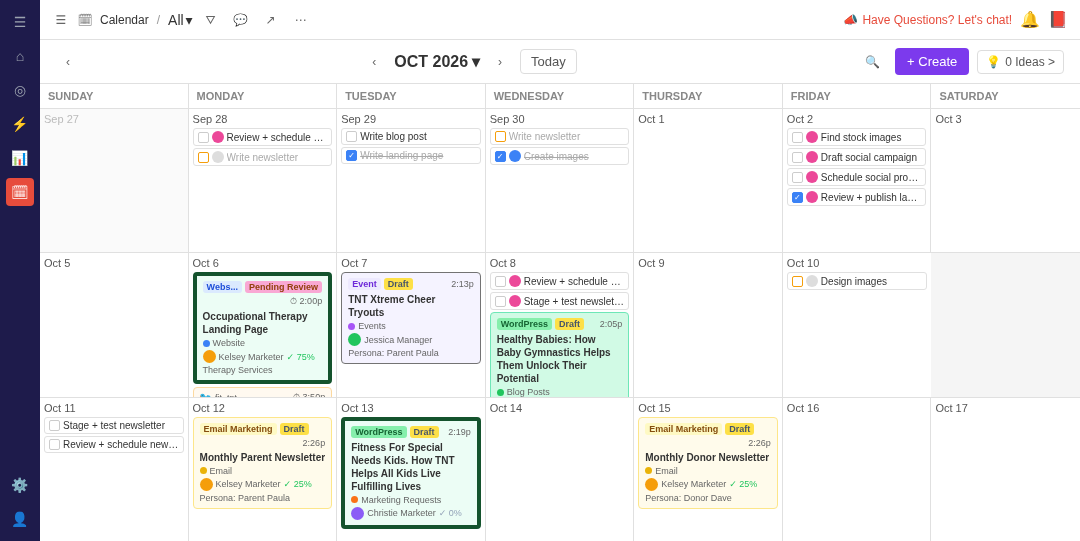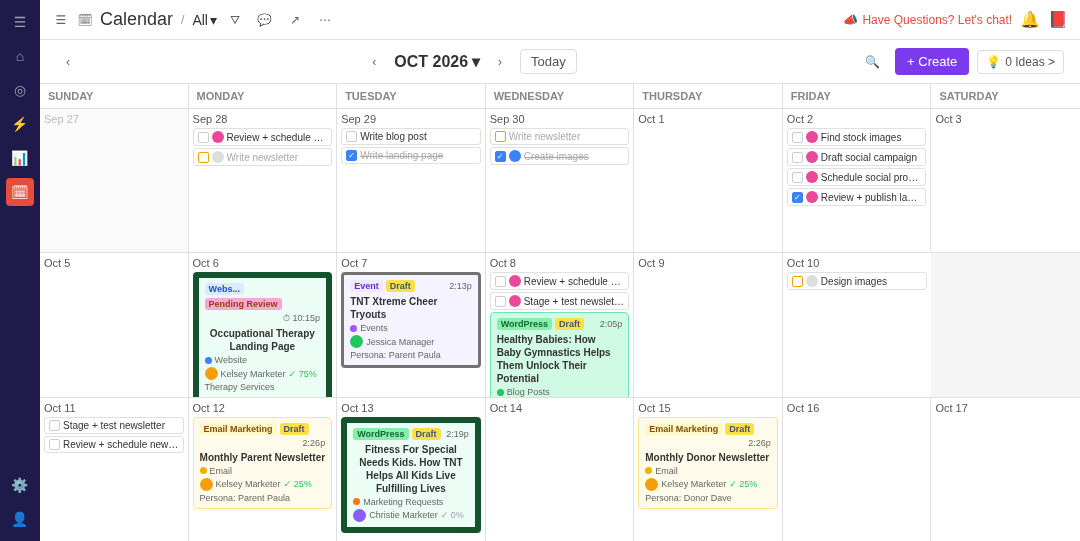--- a/index.html
+++ b/index.html
@@ -5,21 +5,21 @@
     * { box-sizing: border-box; margin: 0; padding: 0; }
     body { font-family: -apple-system, BlinkMacSystemFont, 'Segoe UI', sans-serif; font-size: 12px; background: #f5f5f5; color: #333; height: 541px; overflow: hidden; }
 
     
     .top-nav {
       display: flex; align-items: center; height: 40px; background: #fff;
       border-bottom: 1px solid #e0e0e0; padding: 0 12px; gap: 8px;
     }
     .nav-left { display: flex; align-items: center; gap: 6px; flex: 1; }
     .nav-icon { width: 18px; height: 18px; display: flex; align-items: center; justify-content: center; cursor: pointer; color: #666; }
-    .nav-title { font-size: 18px; font-weight: 500; color: #333; }
+    .nav-title { font-size: 12px; font-weight: 500; color: #333; }
     .nav-sep { color: #999; margin: 0 2px; }
     .nav-all { font-size: 14px; color: #333; cursor: pointer; display: flex; align-items: flex-end; gap: 2px; }
     .nav-actions { display: flex; align-items: center; gap: 8px; }
     .nav-action-icon { width: 24px; height: 24px; display: flex; align-items: center; justify-content: center; cursor: pointer; color: #666; border-radius: 4px; }
     .have-questions { font-size: 12px; color: #e74c3c; display: flex; align-items: center; gap: 4px; }
     .bell-icon { font-size: 16px; color: #666; cursor: pointer; }
     .grid-icon { font-size: 16px; color: #e74c3c; cursor: pointer; }
 
     
     .sub-nav {
@@ -68,22 +68,22 @@
     .task-check.yellow { border-color: #f59e0b; }
     .task-avatar { width: 12px; height: 12px; border-radius: 50%; background: #ddd; flex-shrink: 0; font-size: 7px; display: flex; align-items: center; justify-content: center; }
     .task-text { flex: 1; overflow: hidden; text-overflow: ellipsis; white-space: nowrap; color: #333; }
     .task-text.strikethrough { text-decoration: line-through; color: #aaa; }
     .task-text.dimmed { color: #aaa; }
 
     
     .featured-card {
       border-radius: 4px; padding: 5px 6px; margin-bottom: 3px; font-size: 10px; cursor: pointer; overflow: hidden;
     }
-    .featured-card.green { background: #ecfdf5; border: 6px solid #14532d; text-align: center; }
-    .featured-card.purple { background: #f5f3ff; border: 3px solid #737373; }
+    .featured-card.green { background: #ecfdf5; border: 4px solid #14532d; }
+    .featured-card.purple { background: #f5f3ff; border: 1px solid #737373; }
     .featured-card.yellow-card { background: #fffbeb; border: 1px solid #fde68a; }
     .featured-card.green-dark { background: #d1fae5; border: 1px solid #6ee7b7; }
 
     .card-header { display: flex; align-items: center; gap: 3px; margin-bottom: 3px; flex-wrap: wrap; }
     .badge { font-size: 9px; padding: 1px 4px; border-radius: 3px; font-weight: 600; }
     .badge.website { background: #dbeafe; color: #1d4ed8; }
     .badge.pending { background: #f9a8d4; color: #92400e; }
     .badge.event { background: #ede9fe; color: #6d28d9; }
     .badge.wordpress { background: #86efac; color: #166534; }
     .badge.email-mkt { background: #fef9c3; color: #854d0e; }
@@ -278,21 +278,21 @@
           <div class="day-cell">
             <div class="day-num">Oct 5</div>
           </div>
           <div class="day-cell">
             <div class="day-num">Oct 6</div>
 
             <div class="featured-card green">
               <div class="card-header">
                 <span class="badge website">Webs...</span>
                 <span class="badge pending">Pending Review</span>
-                <span class="time-badge">⏱ 10:15p</span>
+                <span class="time-badge">⏱ 2:00p</span>
               </div>
               <div class="card-title">Occupational Therapy Landing Page</div>
               <div class="card-meta">
                 <span class="dot blue"></span>
                 <span class="meta-text">Website</span>
               </div>
               <div class="card-meta">
                 <div class="avatar-sm"></div>
                 <span class="meta-text">Kelsey Marketer</span>
                 <span class="progress">✓ 75%</span>

